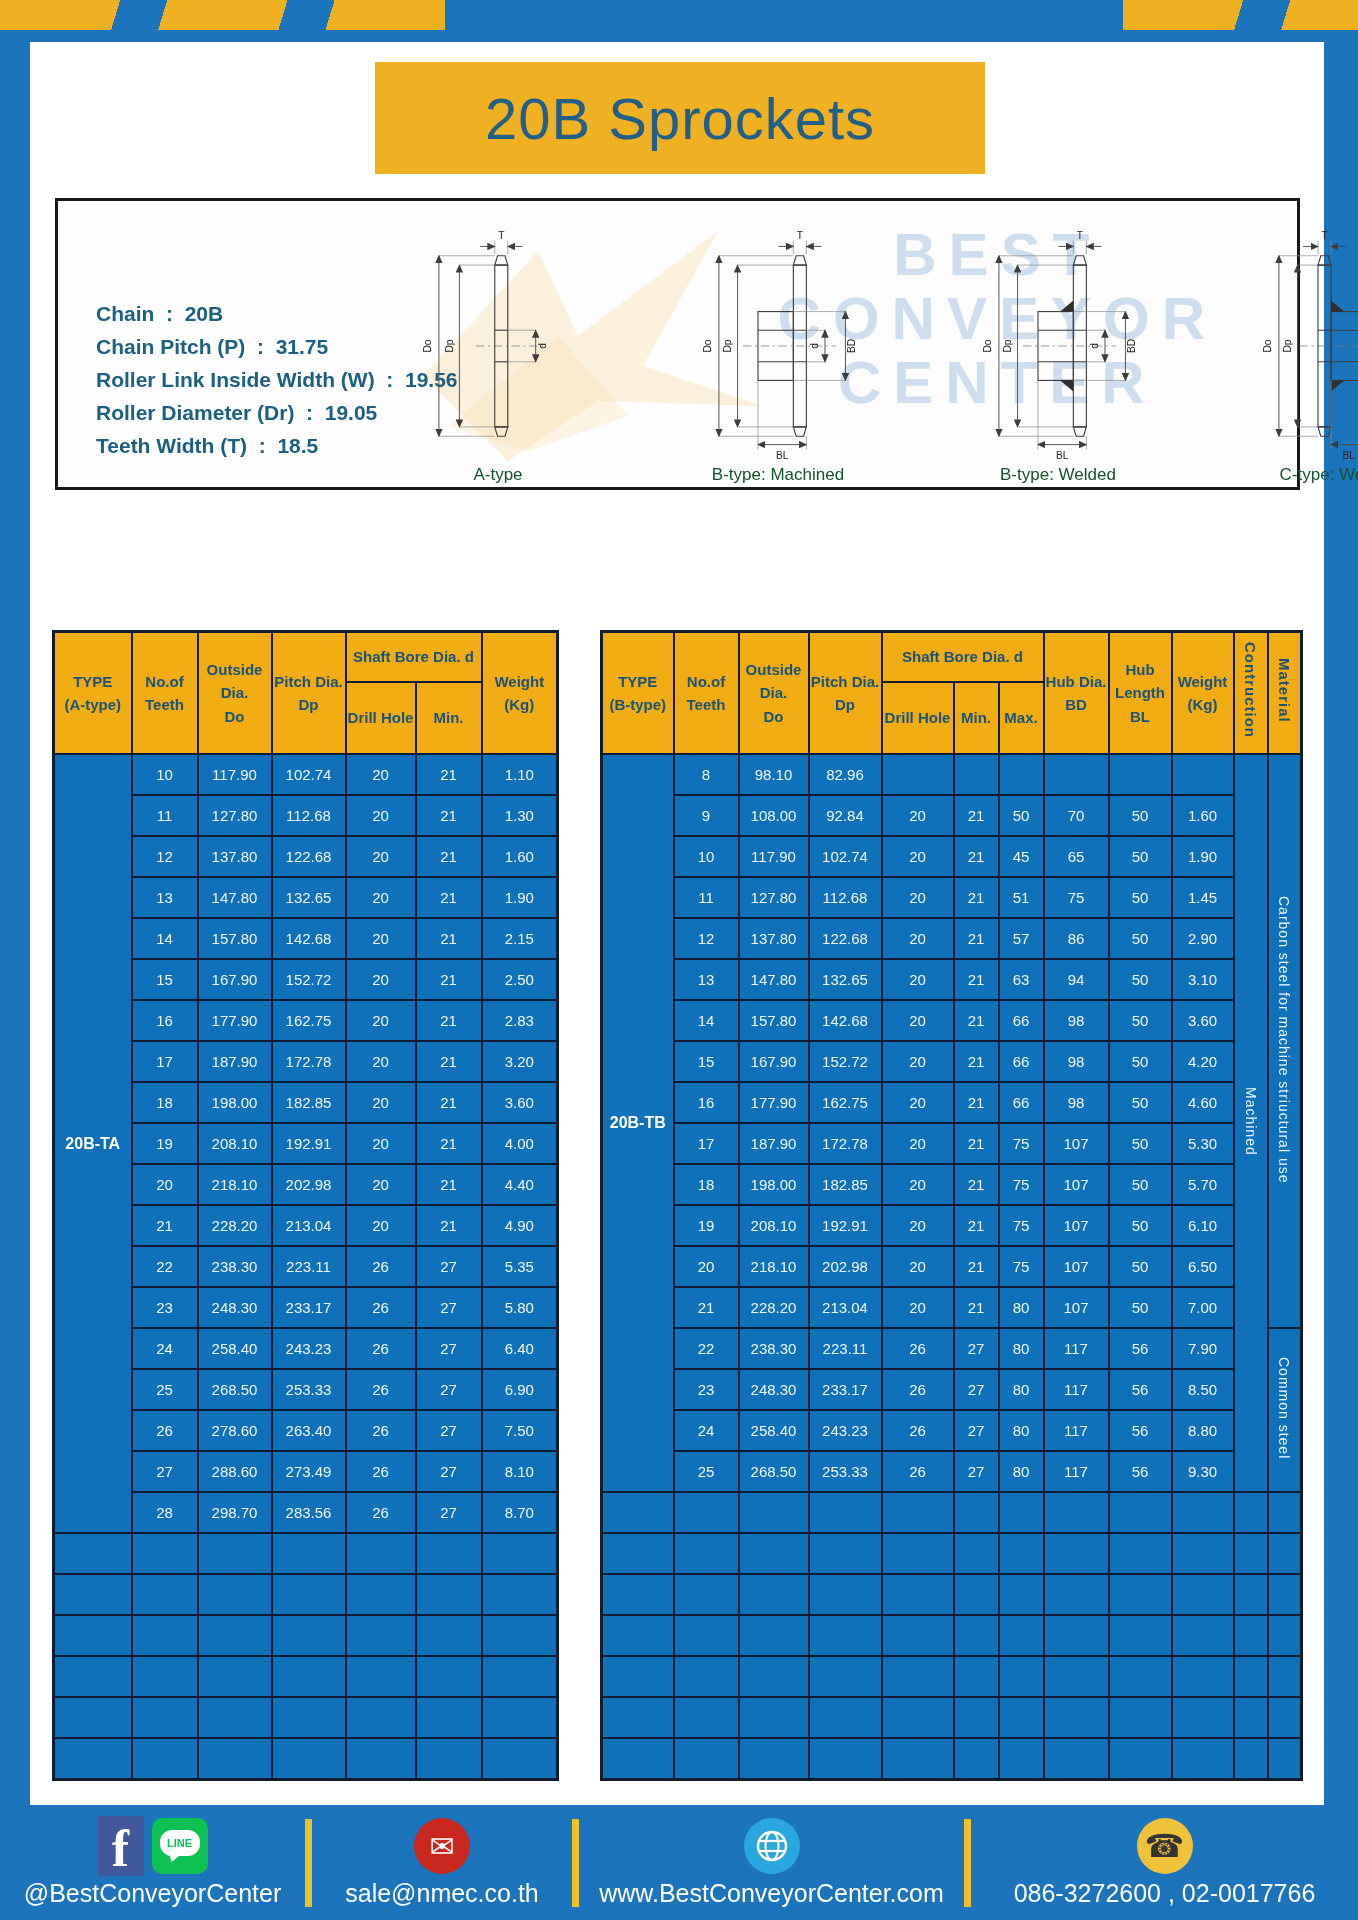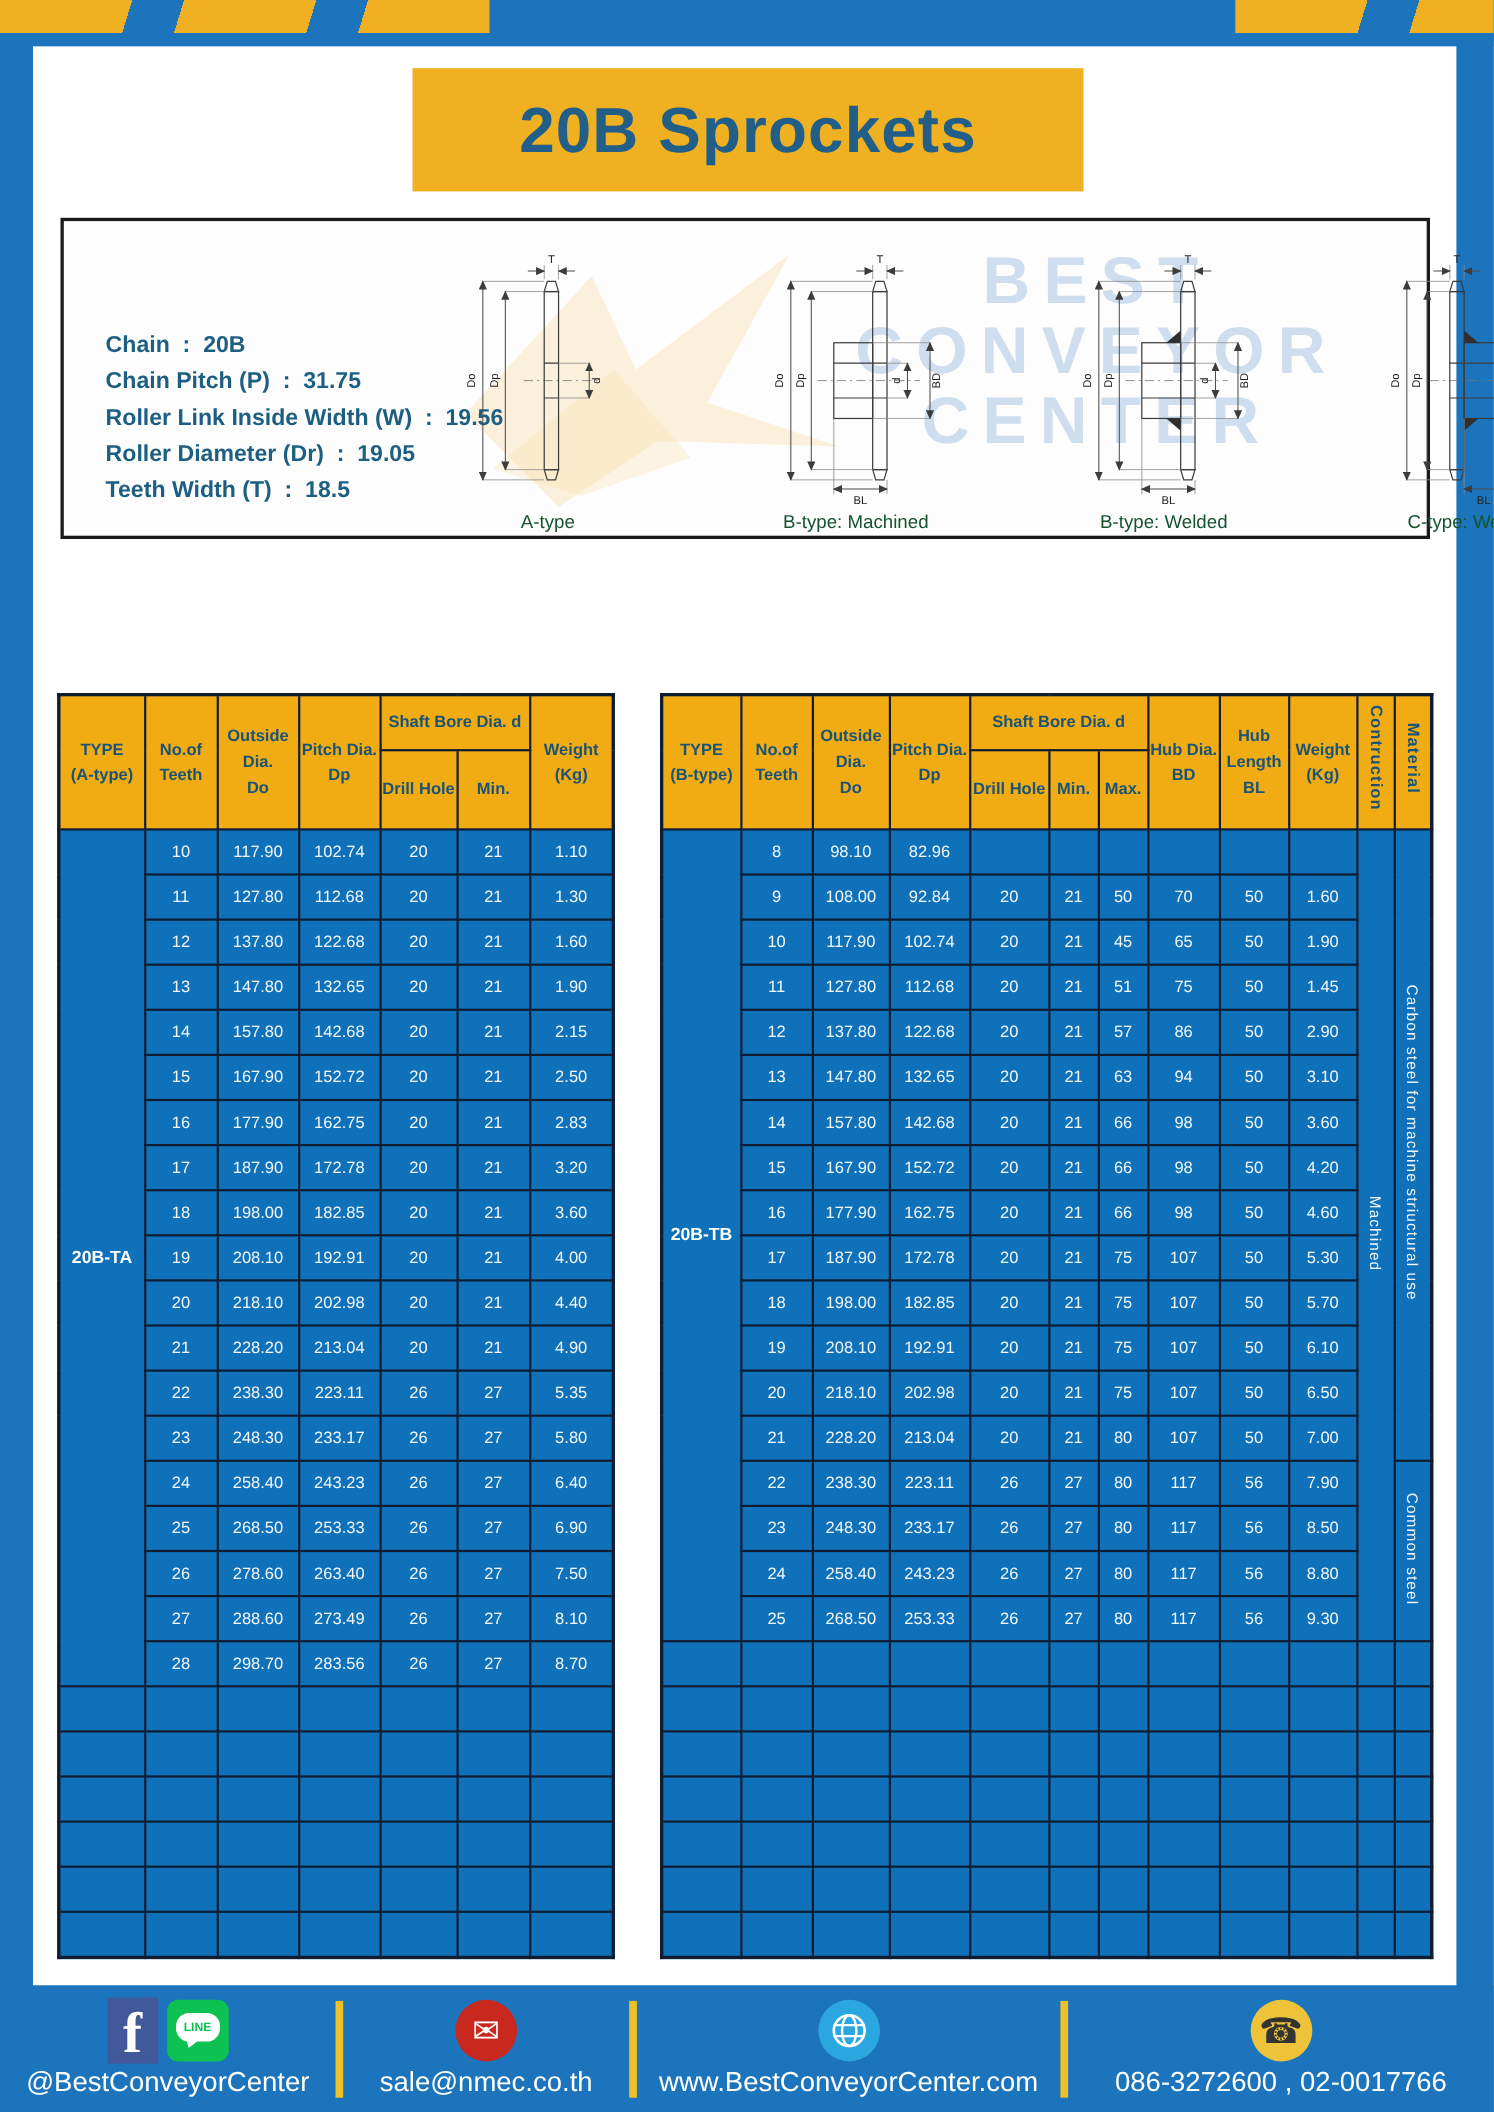--- a/index.html
+++ b/index.html
@@ -11,21 +11,21 @@
   .page-white{position:absolute;left:30px;right:34px;top:42px;bottom:115px;background:#ffffff;}
   
   .top-band{position:absolute;top:0;left:0;right:0;height:42px;background:#1B74BC;}
   .stripes{position:absolute;top:0;height:30px;
     background:repeating-linear-gradient(107deg,#EFB021 0 115px,rgba(0,0,0,0) 115px 160px);}
   .s-left{left:0;width:445px;}
   .s-right{right:0;width:235px;}
   
   .title-box{position:absolute;left:375px;top:62px;width:610px;height:112px;background:#EFB021;
     display:flex;align-items:center;justify-content:center;}
-  .title-box h1{margin:11px;font-size:58px;font-weight:bold;color:#215E88;letter-spacing:1px;}
+  .title-box h1{margin:11px;font-size:58px;font-weight:normal;color:#215E88;letter-spacing:1px;}
   
   .diagram-box{position:absolute;left:55px;top:198px;width:1245px;height:292px;background:#fdfdfd;
     border:3px solid #1a1a1a;box-sizing:border-box;}
   .wm-shape{position:absolute;left:330px;top:15px;opacity:.45;}
   .wm-text{position:absolute;right:80px;top:22px;text-align:center;color:rgba(128,172,214,0.38);
     font-weight:bold;font-size:60px;line-height:64px;letter-spacing:12px;white-space:pre-line;}
   .specs{position:absolute;left:38px;top:96px;}
   .spec-line{font-size:21px;font-weight:bold;color:#1D5F82;line-height:33px;white-space:pre;}
   .figures{position:absolute;left:300px;top:4px;right:30px;display:flex;justify-content:space-between;}
   .fig{width:212px;text-align:center;}

